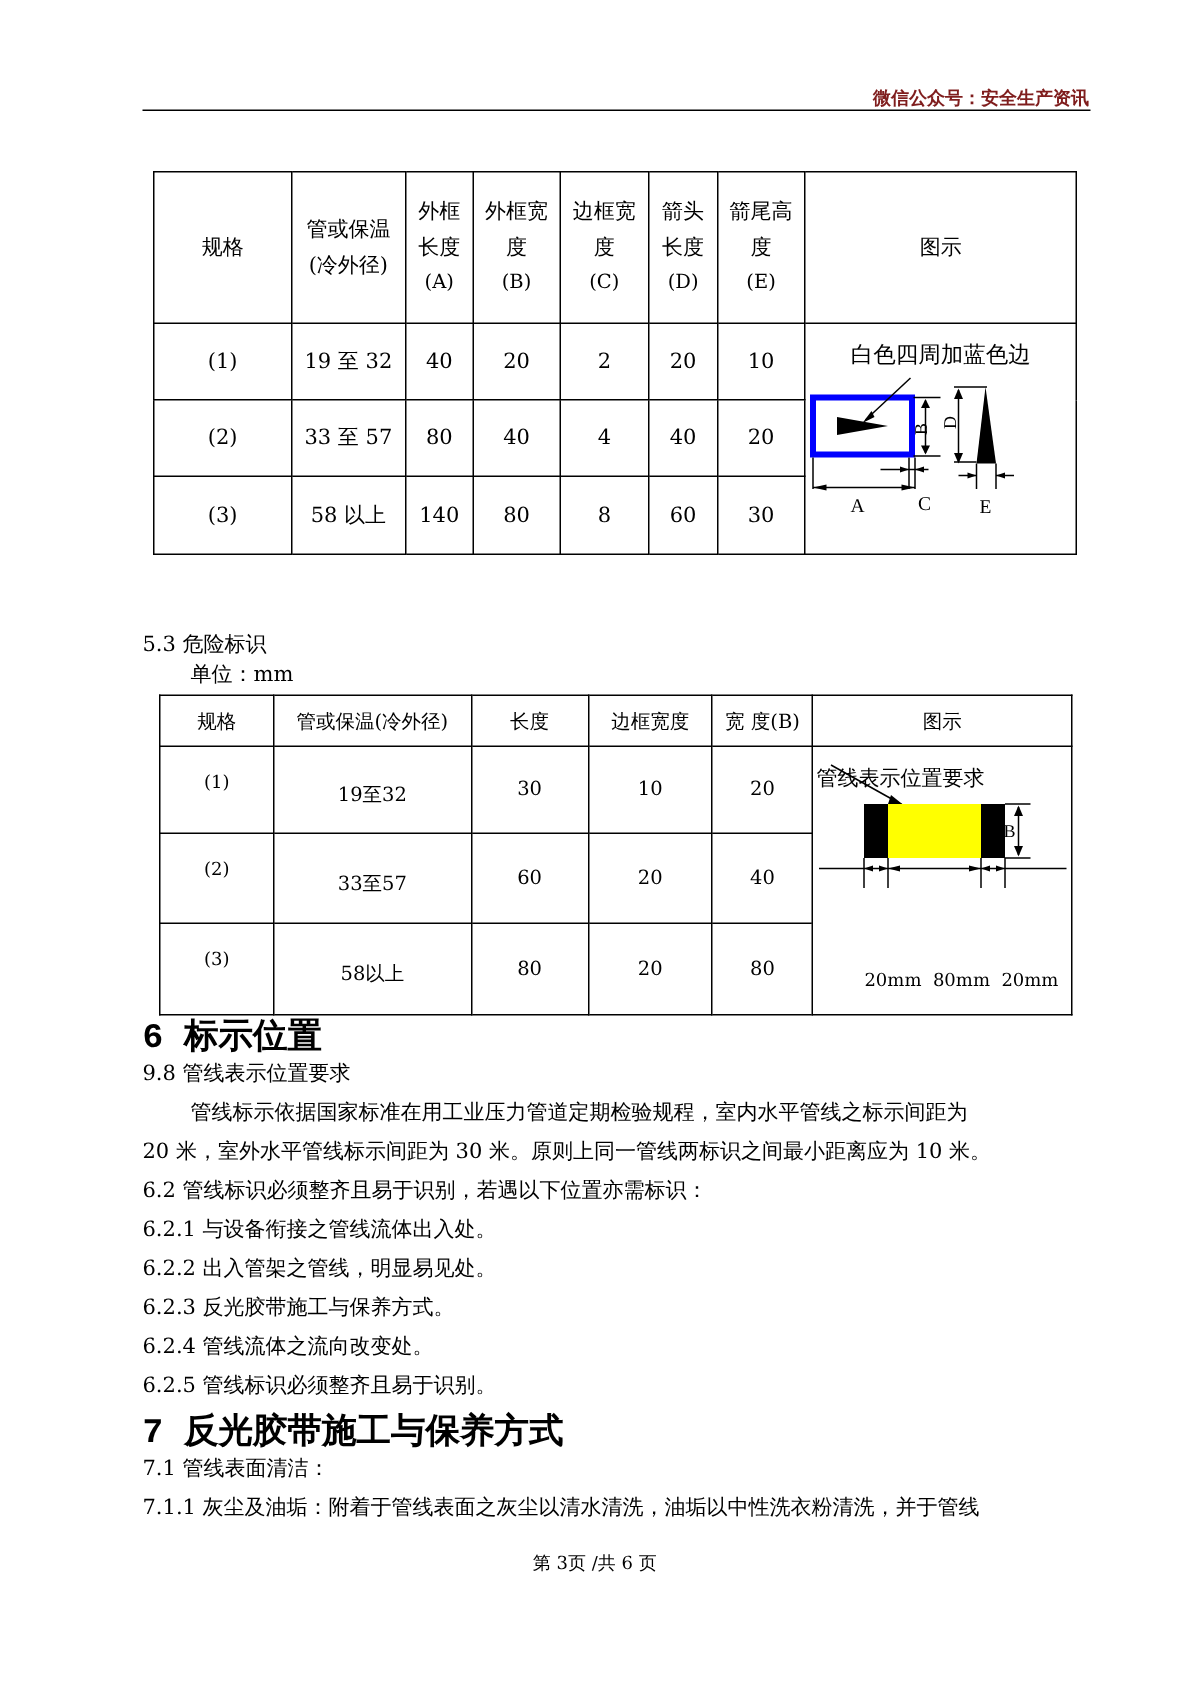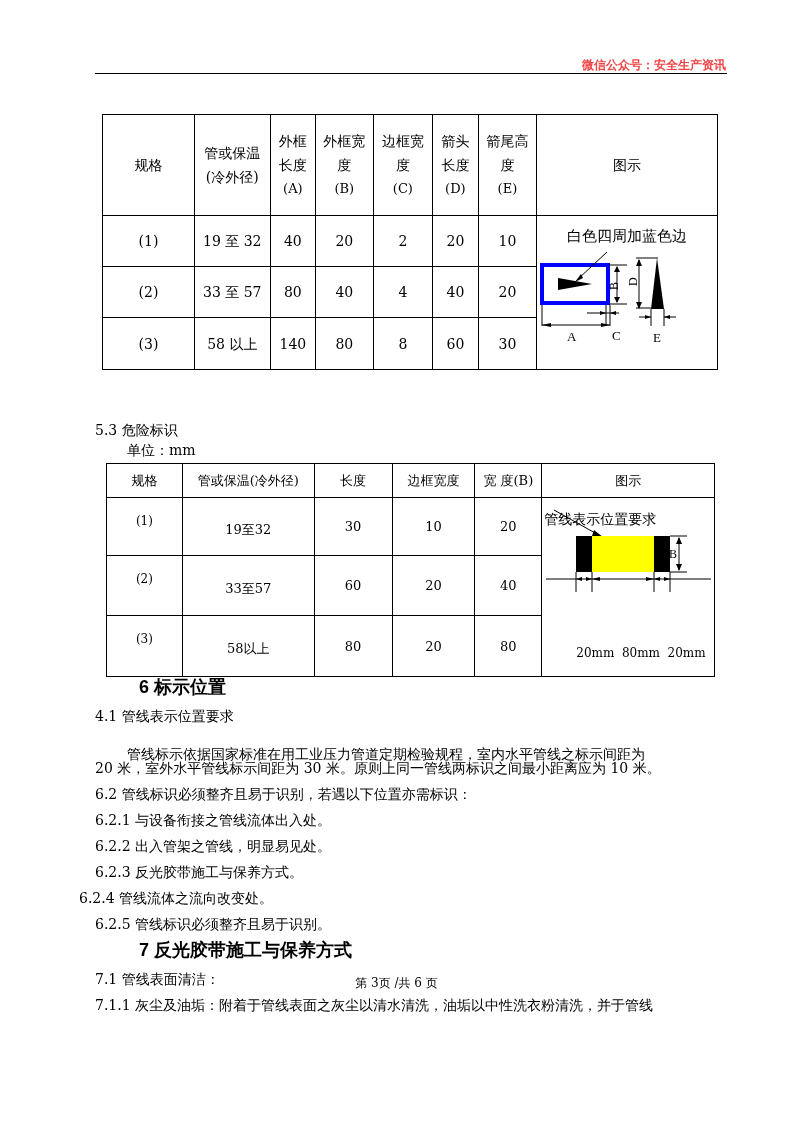--- a/index.html
+++ b/index.html
@@ -1,27 +1,27 @@
 <!DOCTYPE html>
 <html><head>
 <meta charset="utf-8">
 <style>
   html, body { margin:0; padding:0; background:#fff; }
   body { width:793px; height:1122px; position:relative; font-family:"DejaVu Serif","Liberation Serif",serif; color:#000; overflow:hidden; }
   .abs { position:absolute; }
-  .header-note { left:560px; top:57px; width:166px; text-align:right; font-size:12px; color:#ef4444; font-family:"DejaVu Sans","Liberation Sans",sans-serif; font-weight:bold; }
+  .header-note { left:560px; top:57px; width:166px; text-align:right; font-size:12px; color:#7f1d1d; font-family:"DejaVu Sans","Liberation Sans",sans-serif; font-weight:bold; }
   .header-rule { left:95px; top:73px; width:632px; height:0; border-top:1px solid #000; }
   table { border-collapse:collapse; position:absolute; }
   td { border:1px solid #000; text-align:center; vertical-align:middle; padding:0; }
   .t1 { left:102px; top:114px; width:616px; font-size:14px; }
   .t1 td { line-height:24px; }
   .t2 { left:106px; top:463px; width:609px; font-size:13px; }
   .body-text { font-size:14px; line-height:26px; }
-  .h1 { font-size:18px; font-family:Liberation Sans, sans-serif; font-weight:bold;margin-left:44px; }
-  .footer { left:0; width:793px; text-align:center; top:975px; font-size:12px; }
+  .h1 { font-size:23px; font-family:Liberation Mono, monospace; font-weight:bold; }
+  .footer { left:0; width:793px; text-align:center; top:1034px; font-size:12px; }
 </style>
 </head>
 <body>
 
 <div class="abs header-note">微信公众号：安全生产资讯</div>
 <div class="abs header-rule"></div>
 
 <table class="t1">
   <colgroup>
     <col style="width:91px">
@@ -204,27 +204,27 @@
     <td style="vertical-align:top;padding-top:16px;font-size:12px"><span>(3)</span></td>
     <td style="padding-top:6px">58以上</td>
     <td>80</td>
     <td>20</td>
     <td>80</td>
   </tr>
 </tbody>
   </table>
 
 <div class="abs h1" style="left:95px;top:675px;">6 标示位置</div>
-<div class="abs body-text" style="left:95px;top:703px;">4.1 管线表示位置要求</div>
-<div class="abs body-text" style="left:127px;top:729px;margin-top:12px;">管线标示依据国家标准在用工业压力管道定期检验规程，室内水平管线之标示间距为</div>
+<div class="abs body-text" style="left:95px;top:703px;">9.8 管线表示位置要求</div>
+<div class="abs body-text" style="left:127px;top:729px;">管线标示依据国家标准在用工业压力管道定期检验规程，室内水平管线之标示间距为</div>
 <div class="abs body-text" style="left:95px;top:755px;">20 米，室外水平管线标示间距为 30 米。原则上同一管线两标识之间最小距离应为 10 米。</div>
 <div class="abs body-text" style="left:95px;top:781px;">6.2 管线标识必须整齐且易于识别，若遇以下位置亦需标识：</div>
 <div class="abs body-text" style="left:95px;top:807px;">6.2.1 与设备衔接之管线流体出入处。</div>
 <div class="abs body-text" style="left:95px;top:833px;">6.2.2 出入管架之管线，明显易见处。</div>
 <div class="abs body-text" style="left:95px;top:859px;">6.2.3 反光胶带施工与保养方式。</div>
-<div class="abs body-text" style="left:79px;top:885px;">6.2.4 管线流体之流向改变处。</div>
+<div class="abs body-text" style="left:95px;top:885px;">6.2.4 管线流体之流向改变处。</div>
 <div class="abs body-text" style="left:95px;top:911px;">6.2.5 管线标识必须整齐且易于识别。</div>
 
 <div class="abs h1" style="left:95px;top:938px;">7 反光胶带施工与保养方式</div>
 <div class="abs body-text" style="left:95px;top:966px;">7.1 管线表面清洁：</div>
 <div class="abs body-text" style="left:95px;top:992px;">7.1.1 灰尘及油垢：附着于管线表面之灰尘以清水清洗，油垢以中性洗衣粉清洗，并于管线</div>
 
 <div class="abs footer">第 3页  /共 6 页</div>
 
 </body></html>

